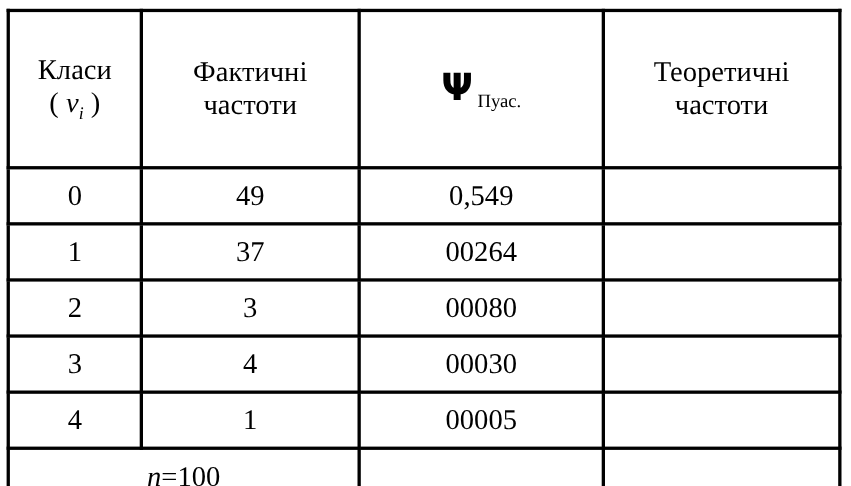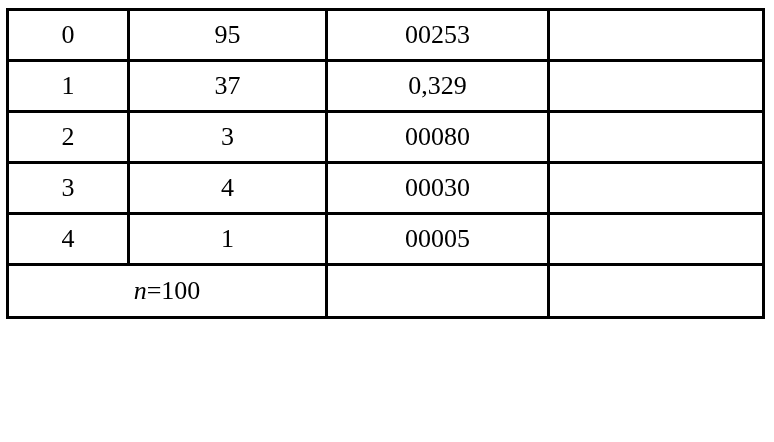--- a/index.html
+++ b/index.html
@@ -93,32 +93,49 @@
 
 <div class="sheet">
   <table class="freq-table">
     <colgroup>
       <col class="c-classes">
       <col class="c-actual">
       <col class="c-psi">
       <col class="c-theor">
     </colgroup>
     <tbody>
+      <tr class="header-row">
+        <td>
+          <span class="classes-head hdr-line">Класи</span>
+          <span class="classes-sub">(&nbsp;<span class="var-v">v</span><span class="sub-i">i</span>&nbsp;)</span>
+        </td>
+        <td>
+          <span class="hdr-line">Фактичні</span>
+          <span class="hdr-line">частоти</span>
+        </td>
+        <td>
+          <span class="psi-symbol">Ψ</span><span class="psi-sub">Пуас.</span>
+        </td>
+        <td>
+          <span class="hdr-line">Теоретичні</span>
+          <span class="hdr-line">частоти</span>
+        </td>
+      </tr>
 
       <tr class="data-row">
         <td>0</td>
-        <td>95</td>
-        <td>00253</td>
+        <td>49</td>
+        <td>0,549</td>
         <td class="blank"></td>
       </tr>
 
       <tr class="data-row">
         <td>1</td>
         <td>37</td>
-        <td>0,329</td>
+        <td>00264</td>
         <td class="blank"></td>
       </tr>
 
       <tr class="data-row">
         <td>2</td>
         <td>3</td>
         <td>00080</td>
         <td class="highlight-cell"></td>
       </tr>
 

